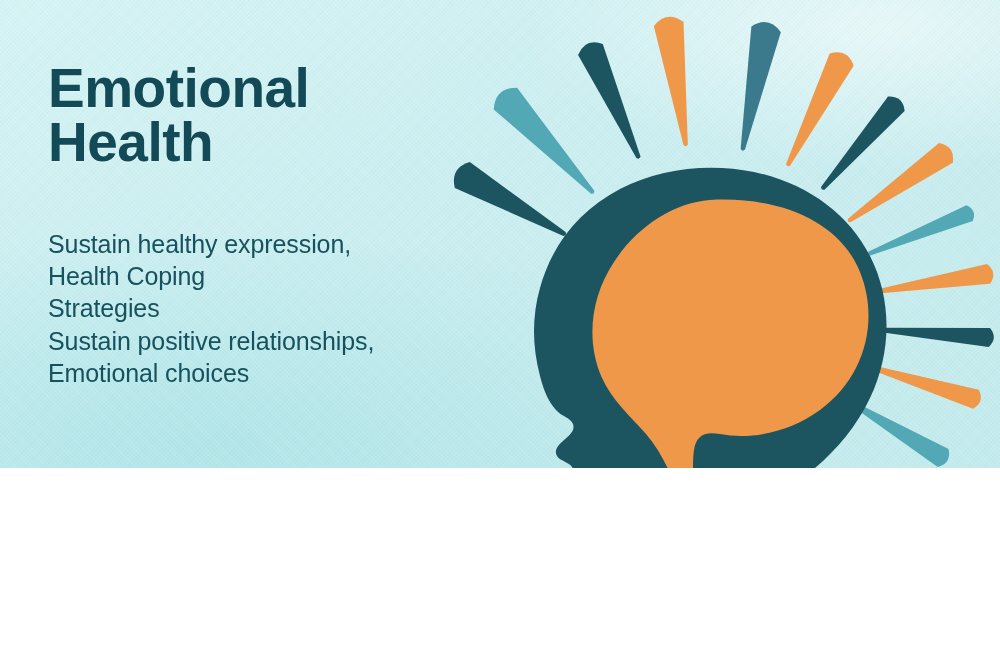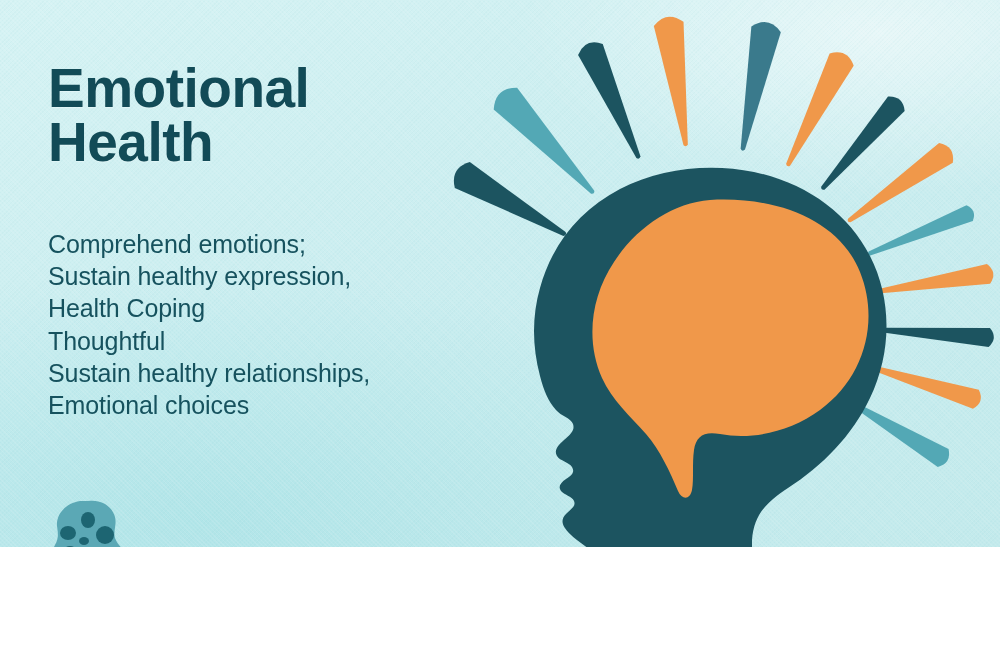--- a/index.html
+++ b/index.html
@@ -8,21 +8,21 @@
   }
   body {
     width: 1000px;
     height: 666px;
     overflow: hidden;
     font-family: "Liberation Sans", sans-serif;
   }
   #poster {
     position: relative;
     width: 1000px;
-    height: 547px;
+    height: 468px;
     background: #cdeff0;
     overflow: hidden;
   }
   
   #bg-gradient {
     position: absolute;
     inset: 0;
     background:
       radial-gradient(ellipse 60% 50% at 88% 6%, rgba(255,255,255,0.55) 0%, rgba(255,255,255,0.0) 60%),
       radial-gradient(ellipse 90% 70% at 20% 95%, rgba(150,220,225,0.45) 0%, rgba(150,220,225,0.0) 65%),
@@ -95,25 +95,24 @@
 
   <div id="bg-gradient"></div>
   <div id="bg-texture"></div>
 
   <div id="text-block">
     <h1 id="headline">
       <span class="line">Emotional</span>
       <span class="line">Health</span>
     </h1>
     <p id="body-copy">
-      <span class="bline">Comprehend emotions;</span>
       <span class="bline">Sustain healthy expression,</span>
       <span class="bline">Health Coping</span>
-      <span class="bline">Thoughtful</span>
-      <span class="bline">Sustain healthy relationships,</span>
+      <span class="bline">Strategies</span>
+      <span class="bline">Sustain positive relationships,</span>
       <span class="bline">Emotional choices</span>
     </p>
   </div>
 
   <div id="blob-mark">
     <svg viewBox="0 0 84 92" width="84" height="92">
       <path id="blob-body" d="M40 3
                C53 1 64 8 67 19
                C69 27 65 33 67 40
                C70 49 79 52 78 62

